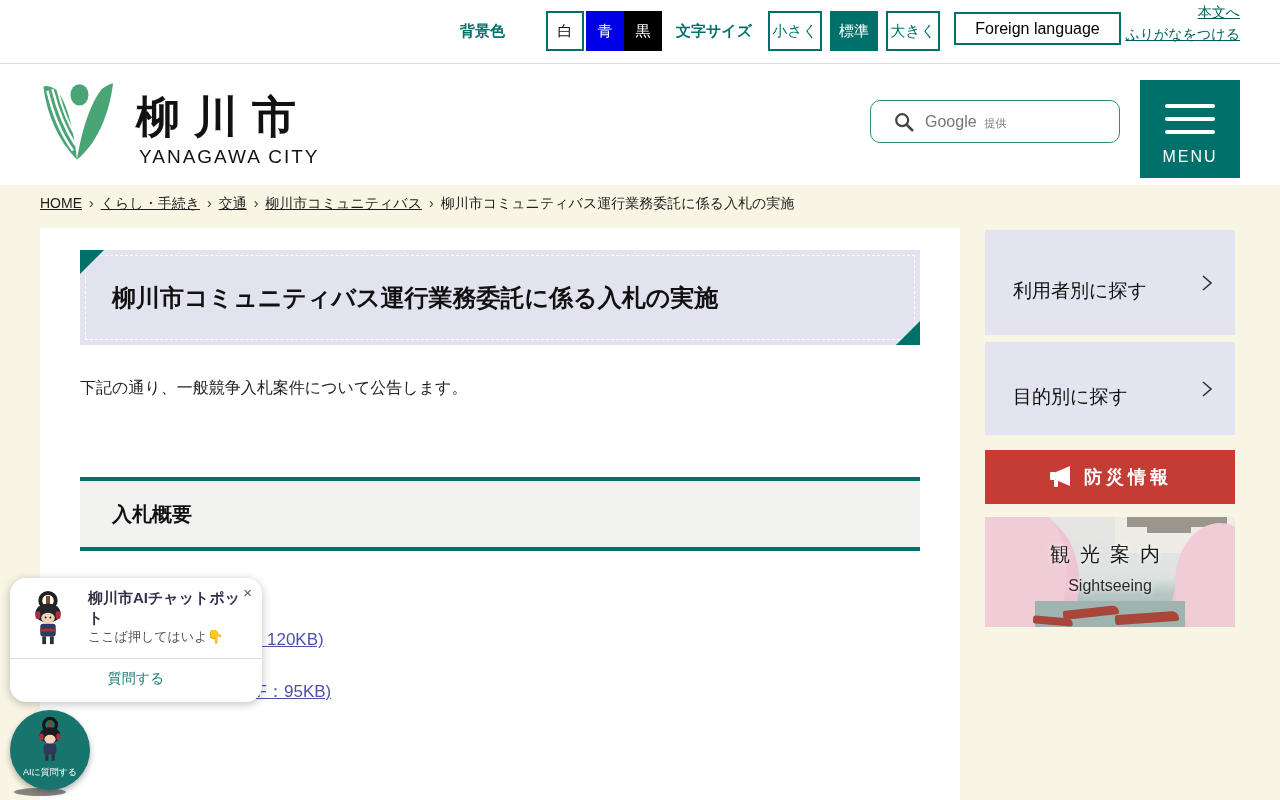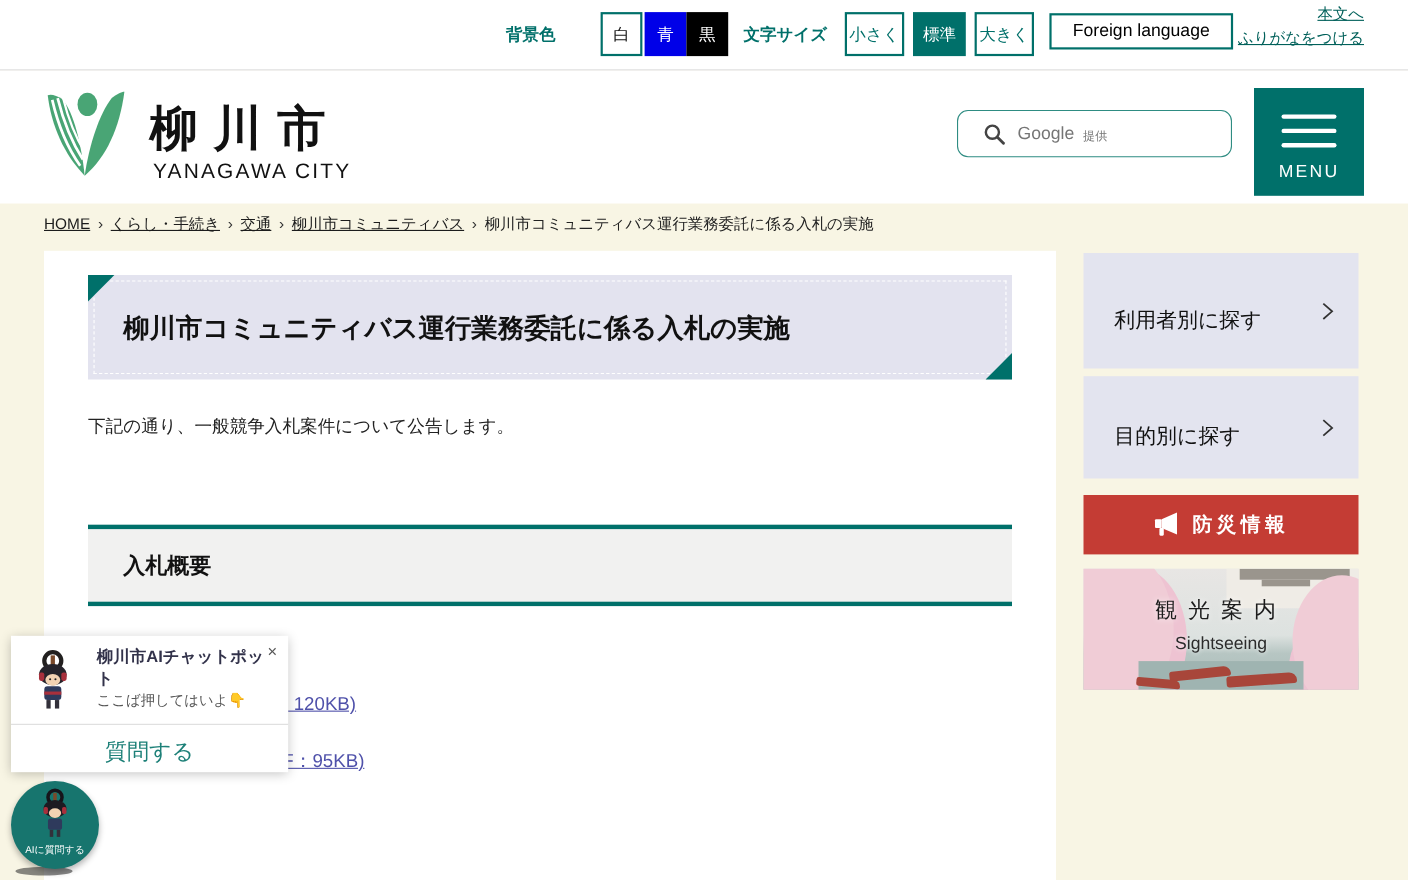--- a/index.html
+++ b/index.html
@@ -68,28 +68,28 @@
   .blossom { position:absolute; border-radius:50%; }
   .roof { position:absolute; background:#9a958d; }
   .wall { position:absolute; background:#efece6; }
   .boat { position:absolute; background:#a8463a; border-radius:3px 8px 3px 3px; }
   #sight-ja { position:absolute; left:0; right:0; top:24px; text-align:center; font-size:20px; letter-spacing:10px; color:#1c1c1c;
               text-shadow:0 0 6px rgba(255,255,255,.9); }
   #sight-en { position:absolute; left:0; right:0; top:60px; text-align:center; font-size:16px; color:#2b2b2b;
               text-shadow:0 0 5px rgba(255,255,255,.9); }
 
   
-  #chat-popup { left:10px; top:578px; width:252px; height:124px; background:#fff; border-radius:0;
+  #chat-popup { left:10px; top:578px; width:252px; height:124px; background:#fff; border-radius:16px;
                 box-shadow:0 2px 10px rgba(0,0,0,.25); z-index:10; }
   #chat-avatar { position:absolute; left:16px; top:12px; width:44px; height:58px; }
   #chat-title { position:absolute; left:78px; top:10px; width:156px; font-size:15px; font-weight:bold; color:#32324a; line-height:1.3; }
   #chat-close { position:absolute; right:10px; top:6px; font-size:15px; color:#555; cursor:pointer; }
   #chat-msg { position:absolute; left:78px; top:50px; font-size:13px; color:#555; }
   #chat-divider { position:absolute; left:0; right:0; top:80px; border-top:1px solid #ddd; }
-  #chat-ask { position:absolute; left:0; right:0; top:92px; text-align:center; font-size:20px; color:#1d8078; cursor:pointer; }
+  #chat-ask { position:absolute; left:0; right:0; top:92px; text-align:center; font-size:14px; color:#1d8078; cursor:pointer; }
   #fab-shadow { left:14px; top:788px; width:52px; height:8px; background:rgba(40,40,40,.55); border-radius:50%; z-index:9; }
   #chat-fab { left:10px; top:710px; width:80px; height:80px; border-radius:50%; background:#17756e; z-index:10; cursor:pointer;
               box-shadow:0 3px 6px rgba(0,0,0,.3); }
   #chat-fab svg { position:absolute; left:22px; top:6px; }
   #fab-label { position:absolute; left:0; right:0; top:56px; text-align:center; color:#fff; font-size:9px; }
 </style>
 </head>
 <body>
 
 <div id="topbar" class="abs">

